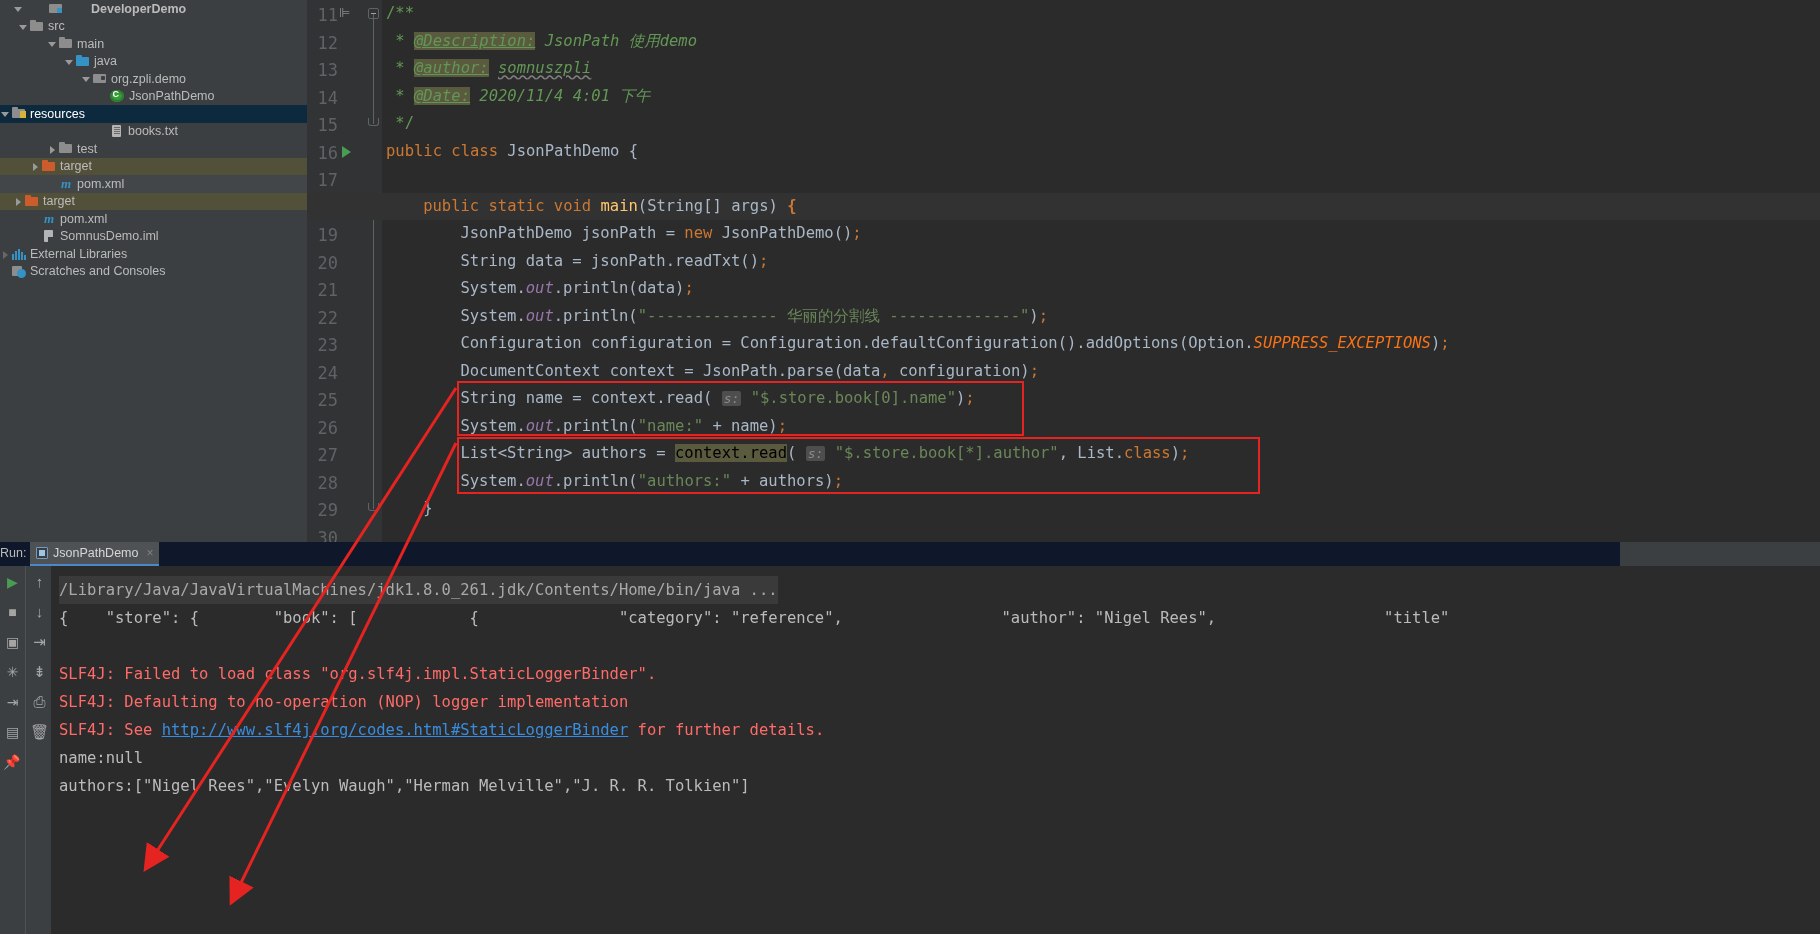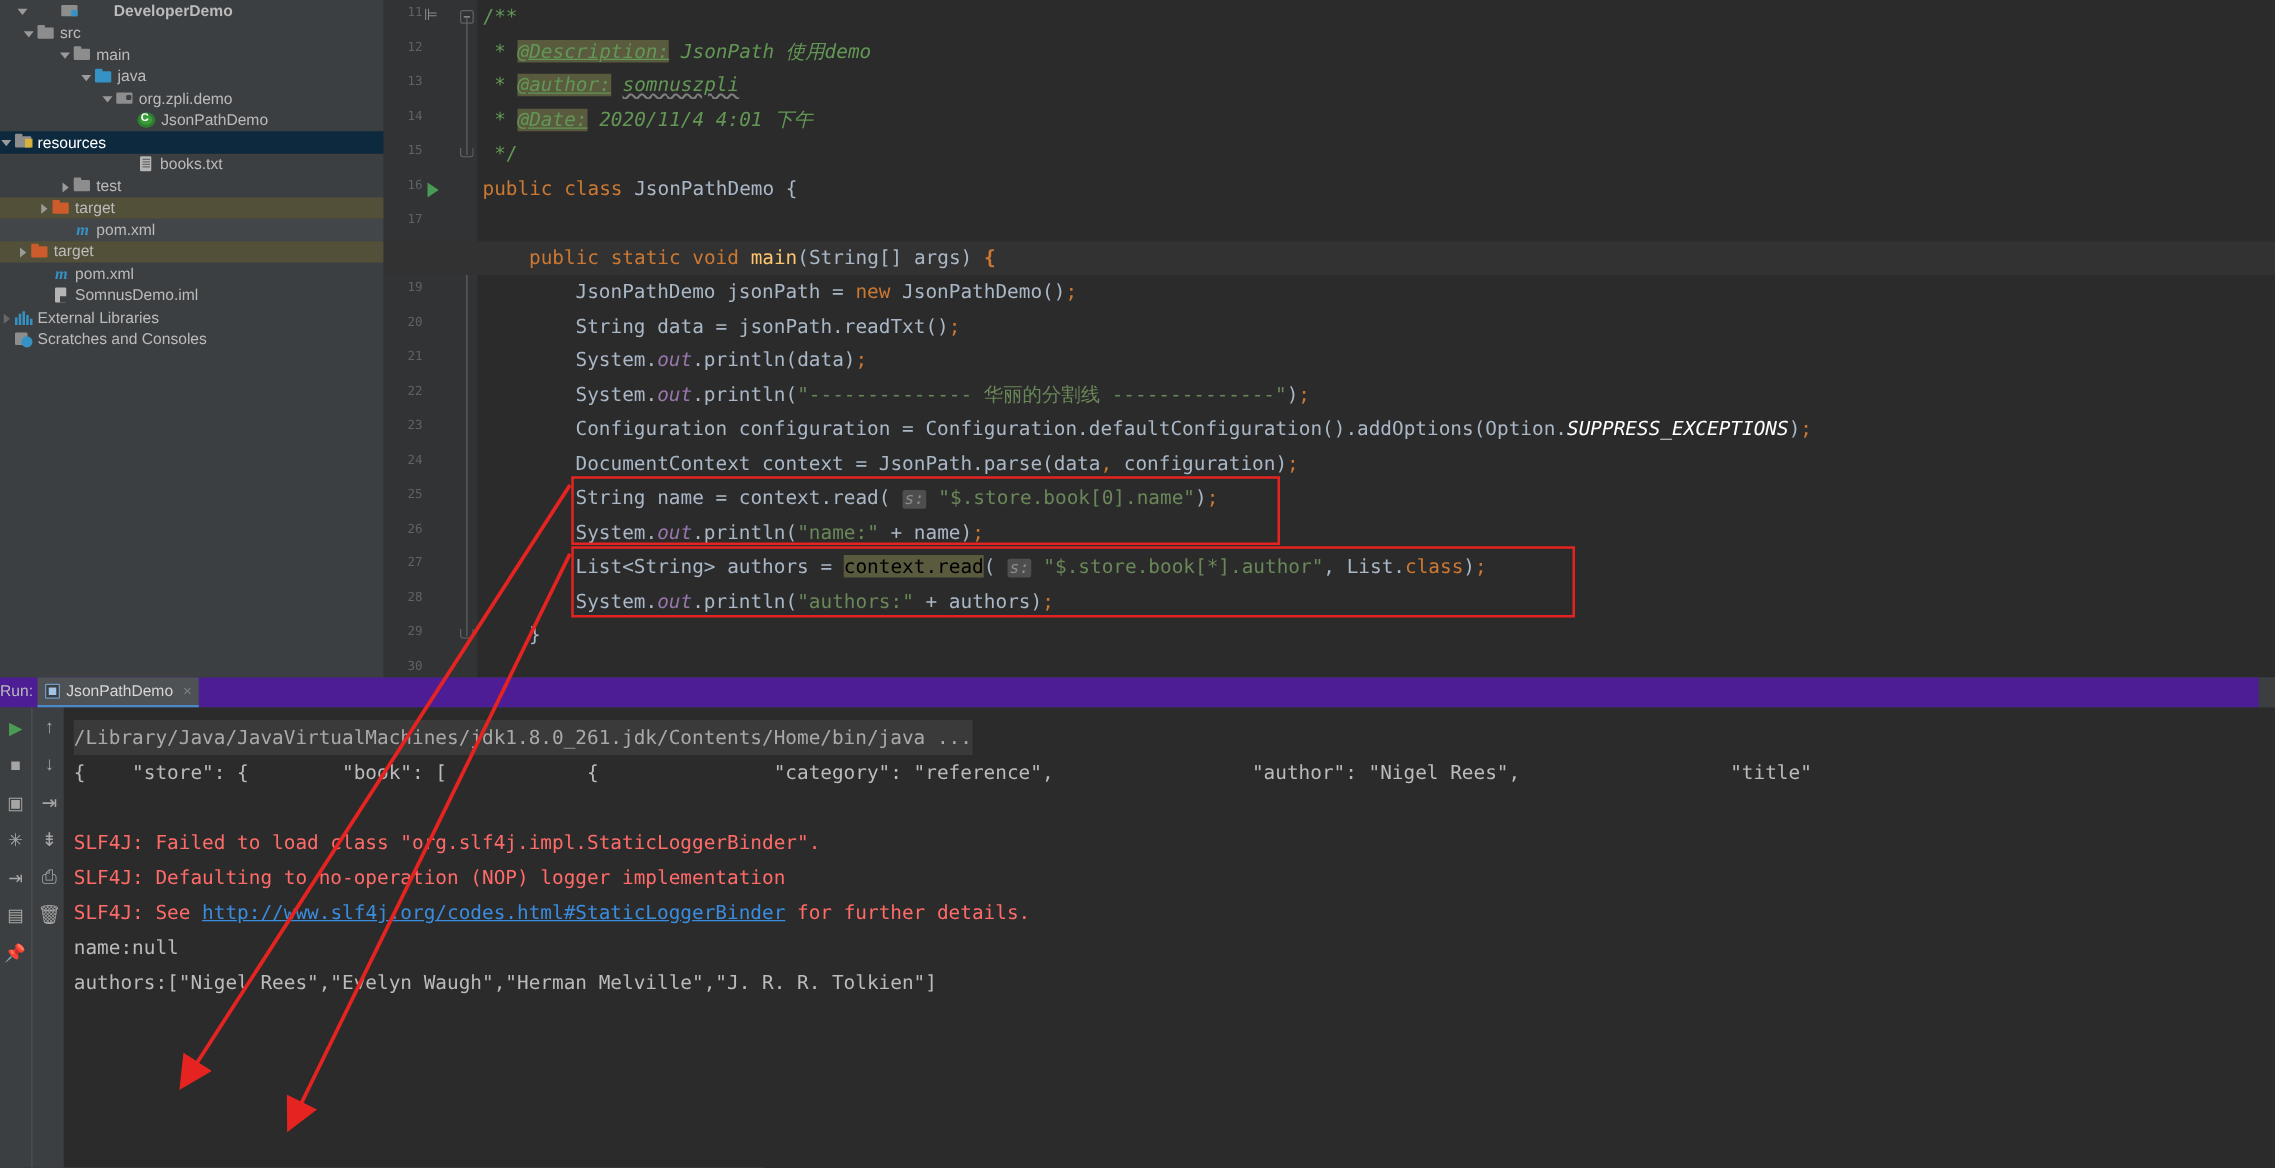--- a/index.html
+++ b/index.html
@@ -104,21 +104,21 @@
   
   #editor{
     position:absolute; left:307px; top:0; width:1513px; height:542px;
     background:#2b2b2b; overflow:hidden;
     font-family:"DejaVu Sans Mono","Liberation Mono", monospace;
   }
   #gutter{
     position:absolute; left:0; top:0; width:75px; height:542px; background:#313335;
   }
   .gln{
-    position:absolute; right:44px; color:#606366; font-size:10px; text-align:right;
+    position:absolute; right:44px; color:#606366; font-size:17px; text-align:right;
     font-family:"DejaVu Sans Mono", monospace;
   }
   .gln.cur{ color:#a4a3a3; }
   .runmark{
     position:absolute; left:35px; width:0; height:0;
     border-left:9px solid #499c54; border-top:6px solid transparent; border-bottom:6px solid transparent;
   }
   .foldmark{
     position:absolute; left:61px; width:11px; height:11px; border:1px solid #606366;
     background:#313335; border-radius:2px;
@@ -146,38 +146,38 @@
   .cl.curline{ left:-75px; padding-left:75px; width:1513px; background:#323232; }
   .kw{ color:#cc7832; }
   .kwb{ color:#cc7832; font-weight:bold;}
   .id{ color:#a9b7c6; }
   .str{ color:#6a8759; }
   .cmt{ color:#629755; }
   .cmt-tag{ color:#629755; font-style:italic; text-decoration:underline; background:#5a5a3f; }
   .cmt-val{ color:#629755; font-style:italic; }
   .cmt-warn{ color:#629755; font-style:italic; text-decoration:underline; text-decoration-style:wavy; text-decoration-color:#808080; }
   .fld{ color:#9876aa; font-style:italic; }
-  .fldc{ color:#ffffff; font-style:italic; }
+  .fldc{ color:#f97316; font-style:italic; }
   .mth{ color:#a9b7c6; }
   .semi{ color:#cc7832; }
   .mainm{ color:#ffc66d; }
   .hint{
     background:#4e4e4e; color:#8c8c8c; font-size:13px; padding:0 2px; border-radius:2px;
     font-style:italic;
   }
   .hl-ident{ background:#5a5a3f; }
 
   .redbox{ position:absolute; border:2.5px solid #e52421; pointer-events:none; }
 
   
   #runpanel{
     position:absolute; left:0; top:542px; width:1820px; height:392px; background:#3c3f41;
   }
   #runtabbar{
-    position:absolute; left:0; top:0; width:1807px; height:24px; background:#4c1d95;
+    position:absolute; left:0; top:0; width:1620px; height:24px; background:#0f172a;
   }
   #runlabel{
     position:absolute; left:0; top:4px; color:#bbbbbb; font-size:12.5px;
   }
   #runtab{
     position:absolute; left:30px; top:0; height:24px; display:flex; align-items:center;
     padding:0 6px; background:#4e5254; border-bottom:2px solid #4a88c7;
   }
   #runtab .tabicon{
     width:12px; height:12px; margin-right:5px; border:1.5px solid #6f9ac4; background:#3c3f41; border-radius:1px;

